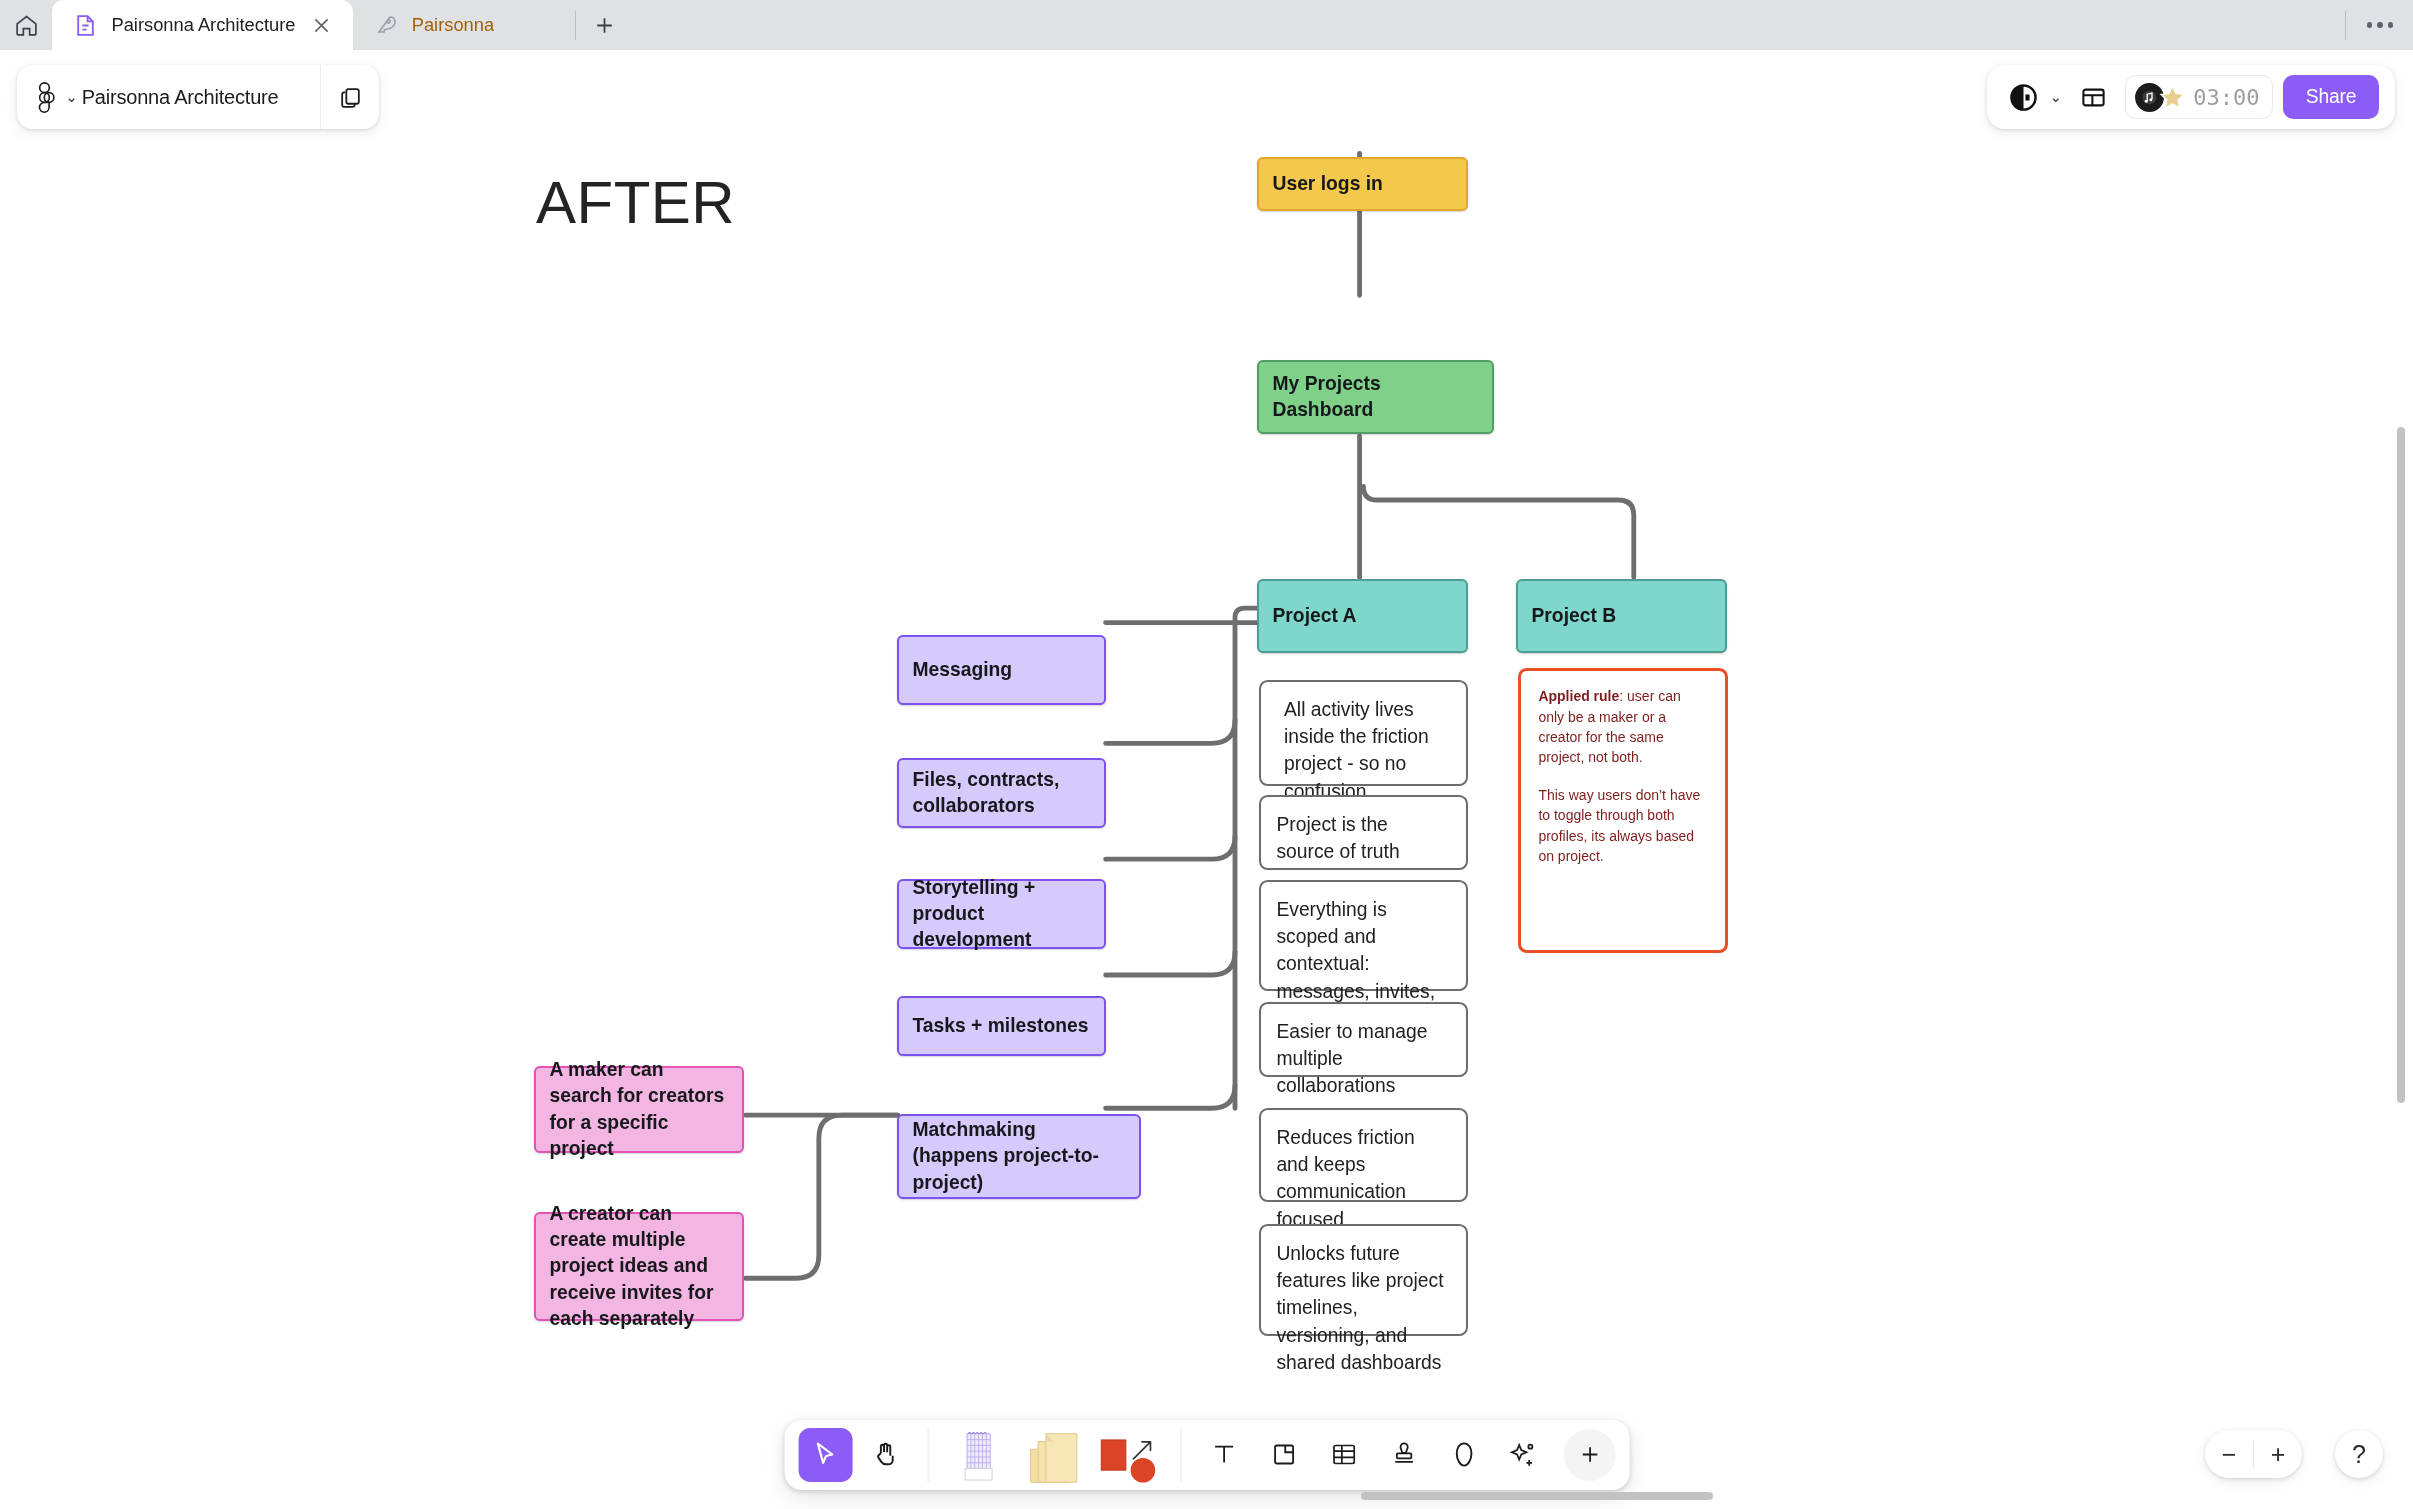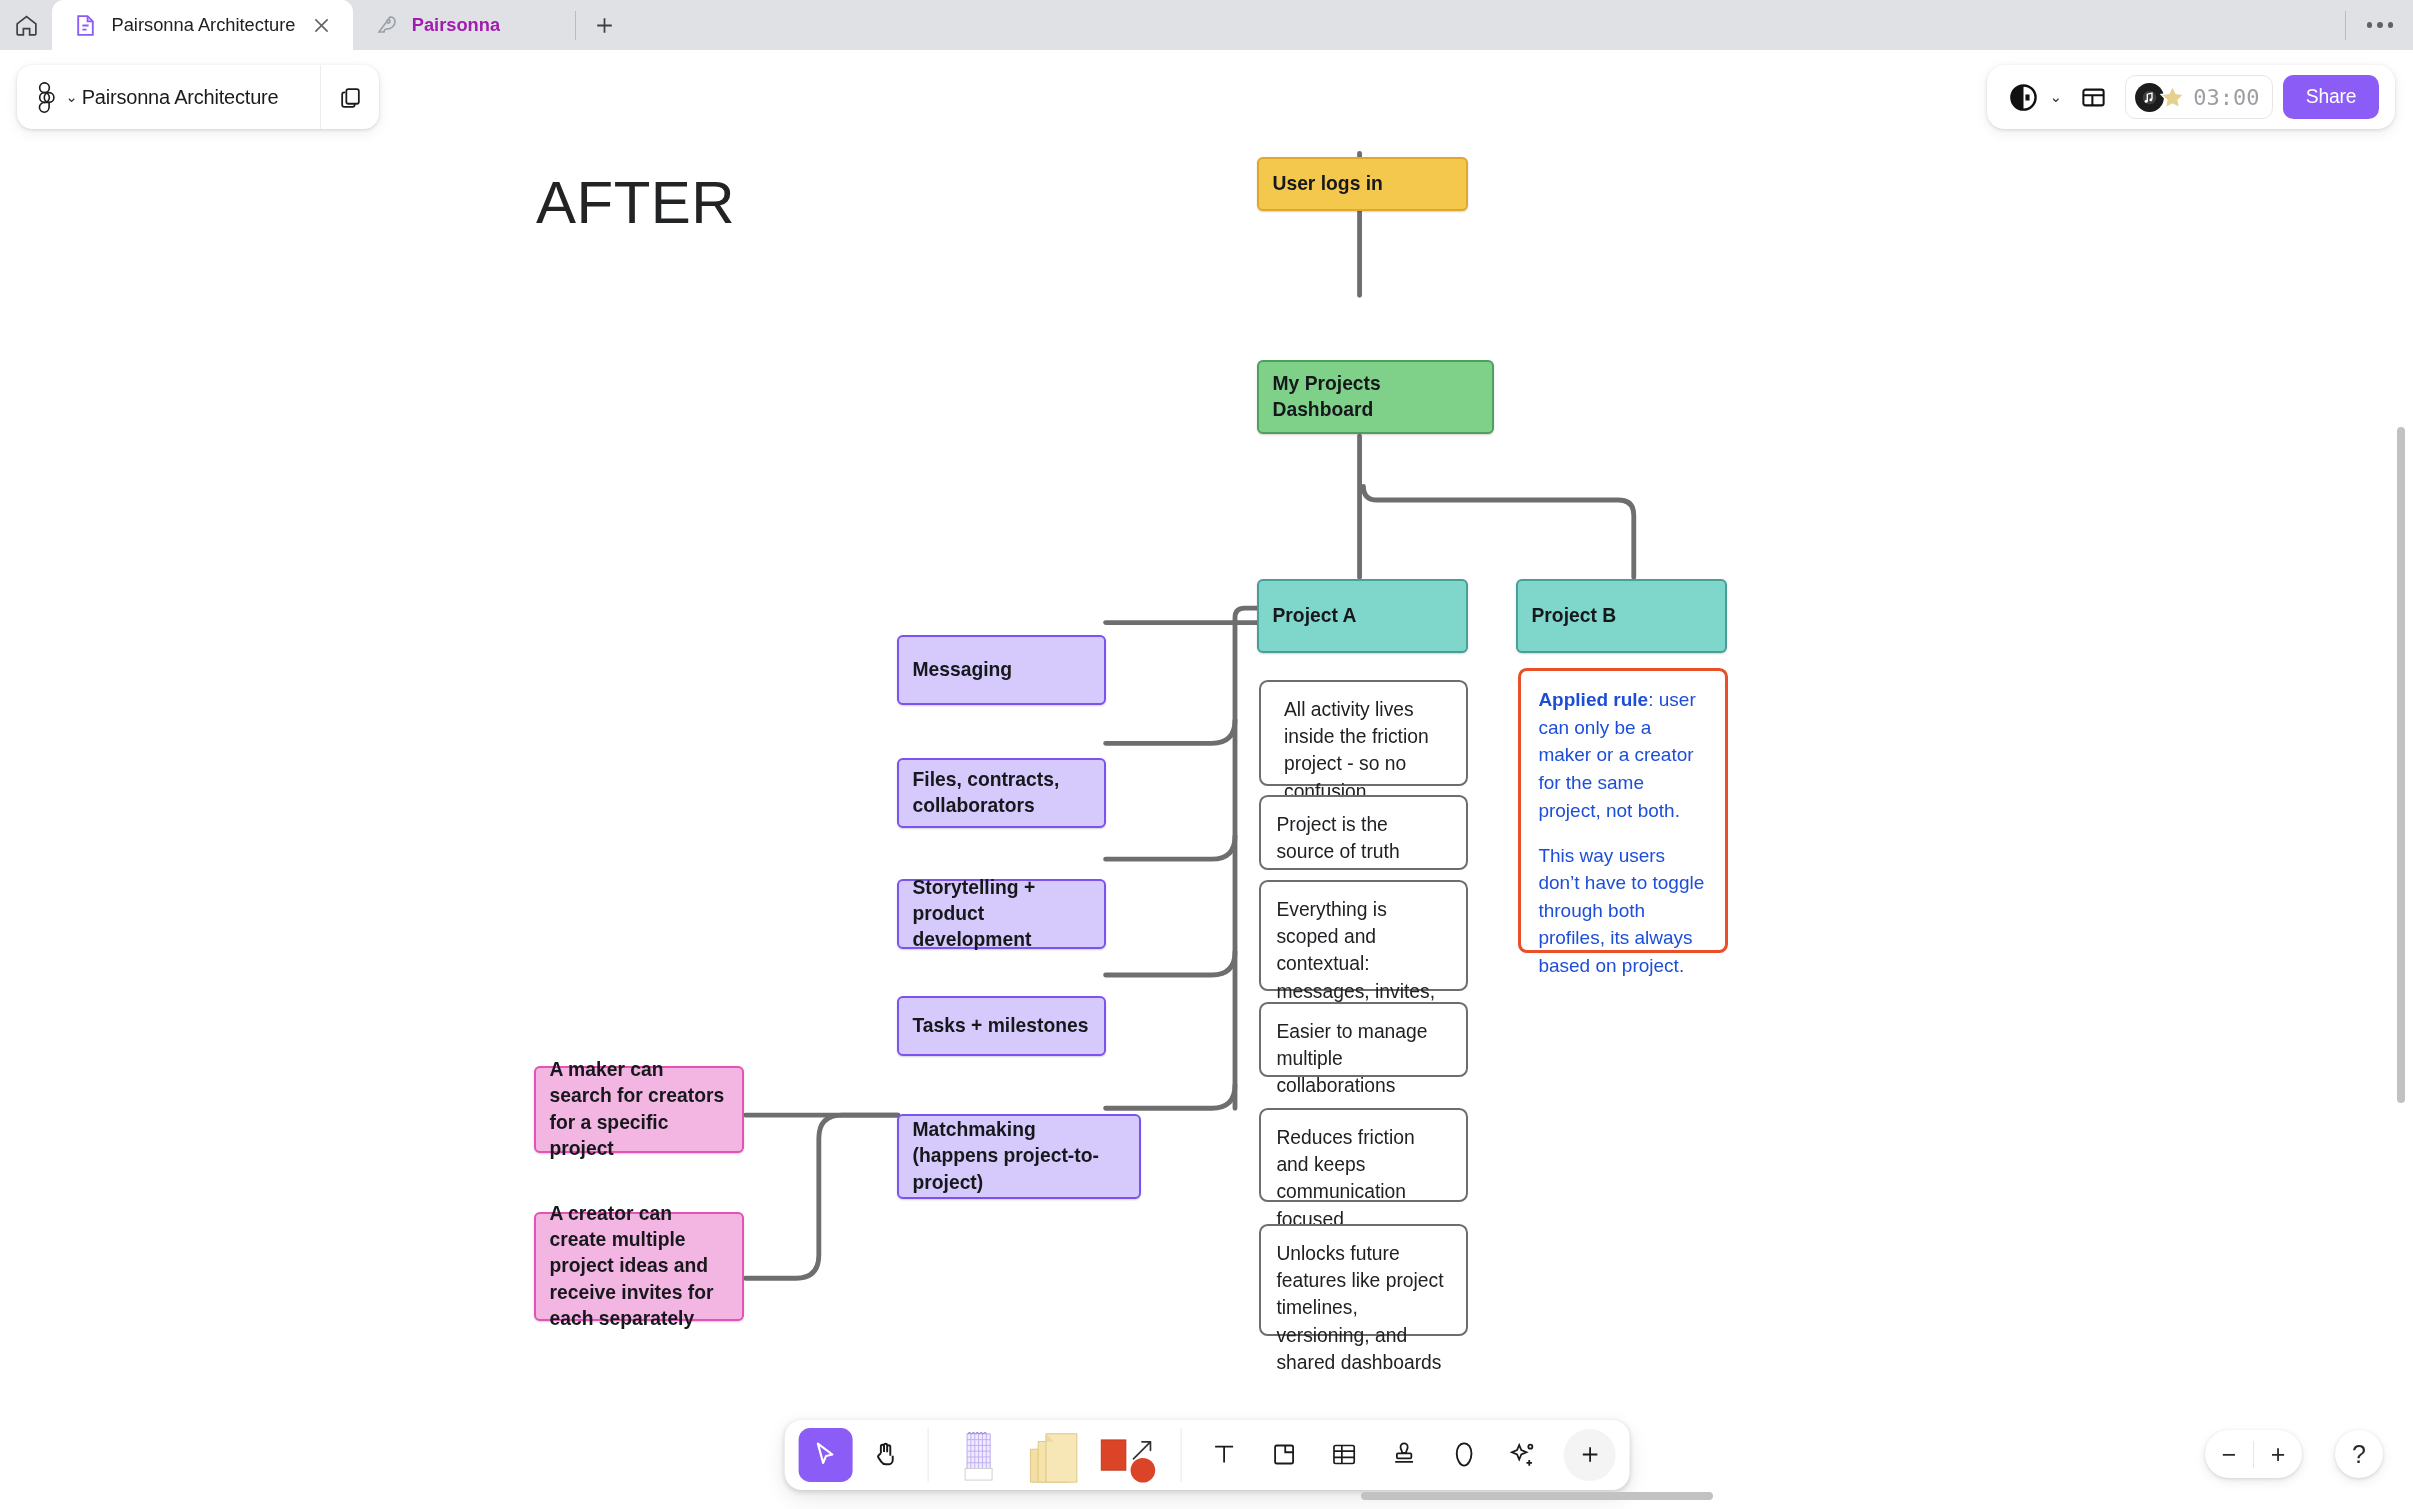--- a/index.html
+++ b/index.html
@@ -21,21 +21,21 @@
     width: 52px; height: 50px; display: flex; align-items: center; justify-content: center;
   }
   .tab {
     height: 50px; display: flex; align-items: center; gap: 13.5px;
     padding: 0 19.3px 0 21px; font-size: 18.3px; color: #3c4043;
     position: relative; min-width: 222px;
   }
   .tab.active {
     background: #ffffff; border-radius: 11.6px 11.6px 0 0; color: #202124;
   }
-  .tab.inactive { color: #a21caf; font-weight: bold; }
+  .tab.inactive { color: #a16207; }
   .tab-sep { width: 1px; height: 29px; background: #b9bcc0; align-self: center; }
   .tab-title { white-space: nowrap; overflow: hidden; text-overflow: ellipsis; max-width: 193px;}
   .tab-close { margin-left: auto; width: 25px; height: 25px; display:flex;align-items:center;justify-content:center; }
   .newtab-btn { width: 56px; height: 50px; display: flex; align-items: center; justify-content: center; }
   .tabbar-spacer { flex: 1; }
   .tabbar-menu { width: 68px; height: 50px; display: flex; align-items: center; justify-content: center; gap: 4.8px; }
   .dot3 { width: 5.8px; height: 5.8px; border-radius: 50%; background: #5f6368; }
 
   
   .canvas {
@@ -96,21 +96,21 @@
   .n-pink  { background: #f3b6e2; border: 2.9px solid #e551b4; }
   .note {
     position: absolute; background: #ffffff; border: 2.9px solid #6d6d6d;
     border-radius: 8.7px; padding: 13.5px 15.4px;
     font-size: 19.3px; color: #202124; line-height: 1.42; font-weight: 400;
   }
   .note.indent { padding-left: 23px; }
   .note-rule {
     position: absolute; background: #ffffff; border: 3.9px solid #ea4f27;
     border-radius: 8.7px; padding: 15.4px 17.4px;
-    font-size: 19px; color: #1d4ed8; line-height: 1.45; font-weight: 400;
+    font-size: 14px; color: #7f1d1d; line-height: 1.45; font-weight: 400;
   }
   .note-rule b { font-weight: bold; }
   svg.links { position: absolute; inset: 0; width: 2414px; height: 1459px; pointer-events: none; }
   svg.links path, svg.links line { stroke: #6e6e6e; stroke-width: 5; fill: none; stroke-linecap: round; }
 
   
   .toolbar {
     position: absolute; left: 50%; transform: translateX(-50%);
     bottom: 19.3px; height: 70px; background: #fff; border-radius: 17.4px;
     box-shadow: 0 1.9px 5.8px rgba(0,0,0,.14), 0 7.7px 21px rgba(0,0,0,.10);

